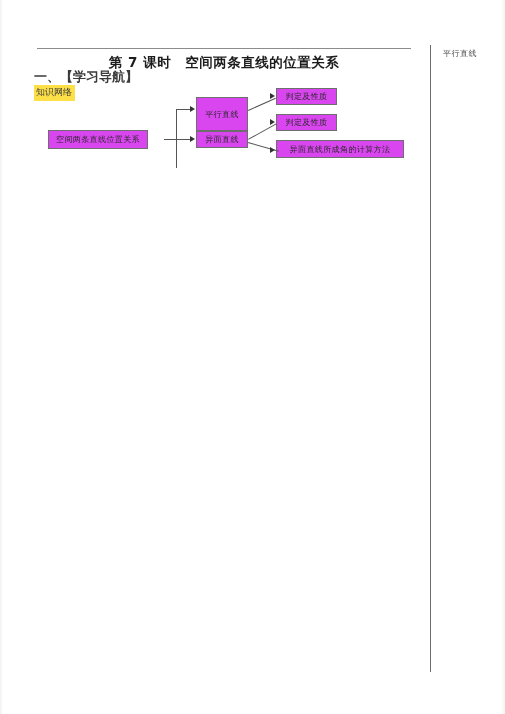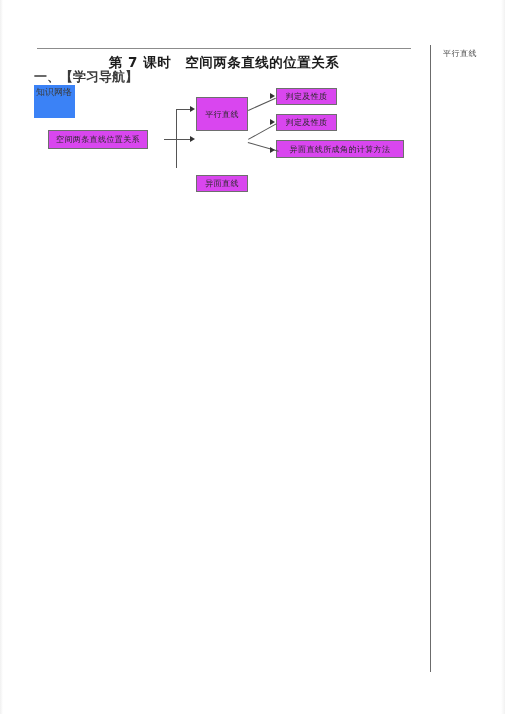--- a/index.html
+++ b/index.html
@@ -76,22 +76,22 @@
     font-weight: bold;
     color: #3a3a3a;
     white-space: nowrap;
   }
   .subsection-heading {
     position: absolute;
     left: 34px; top: 85px;
     font-size: 9px;
     line-height: 13px;
     color: #3a3a3a;
-    background: #3b82f6;
-    padding: 1px 3px 19px 2px;
+    background: #fde047;
+    padding: 1px 3px 2px 2px;
     white-space: nowrap;
   }
 
   
   .chart {
     position: absolute;
     left: 0; top: 0;
     width: 430px; height: 200px;
   }
   .node {
@@ -103,21 +103,21 @@
     align-items: center;
     justify-content: center;
     font-size: 8px;
     line-height: 11px;
     color: #2a2a2a;
     letter-spacing: 0.4px;
     white-space: nowrap;
   }
   .node-root   { left: 48px;  top: 130px; width: 100px; height: 19px; }
   .node-par    { left: 196px; top: 97px; width: 52px;  height: 34px; }
-  .node-skew   { left: 196px; top: 131px; width: 52px;  height: 17px; margin-top: 44px; }
+  .node-skew   { left: 196px; top: 131px; width: 52px;  height: 17px; }
   .node-out-1  { left: 276px; top: 88px;  width: 61px;  height: 17px; }
   .node-out-2  { left: 276px; top: 114px; width: 61px;  height: 17px; }
   .node-out-3  { left: 276px; top: 140px; width: 128px; height: 18px; }
 
   
   .hline {
     position: absolute;
     height: 0;
     border-top: 1px solid #555555;
   }

